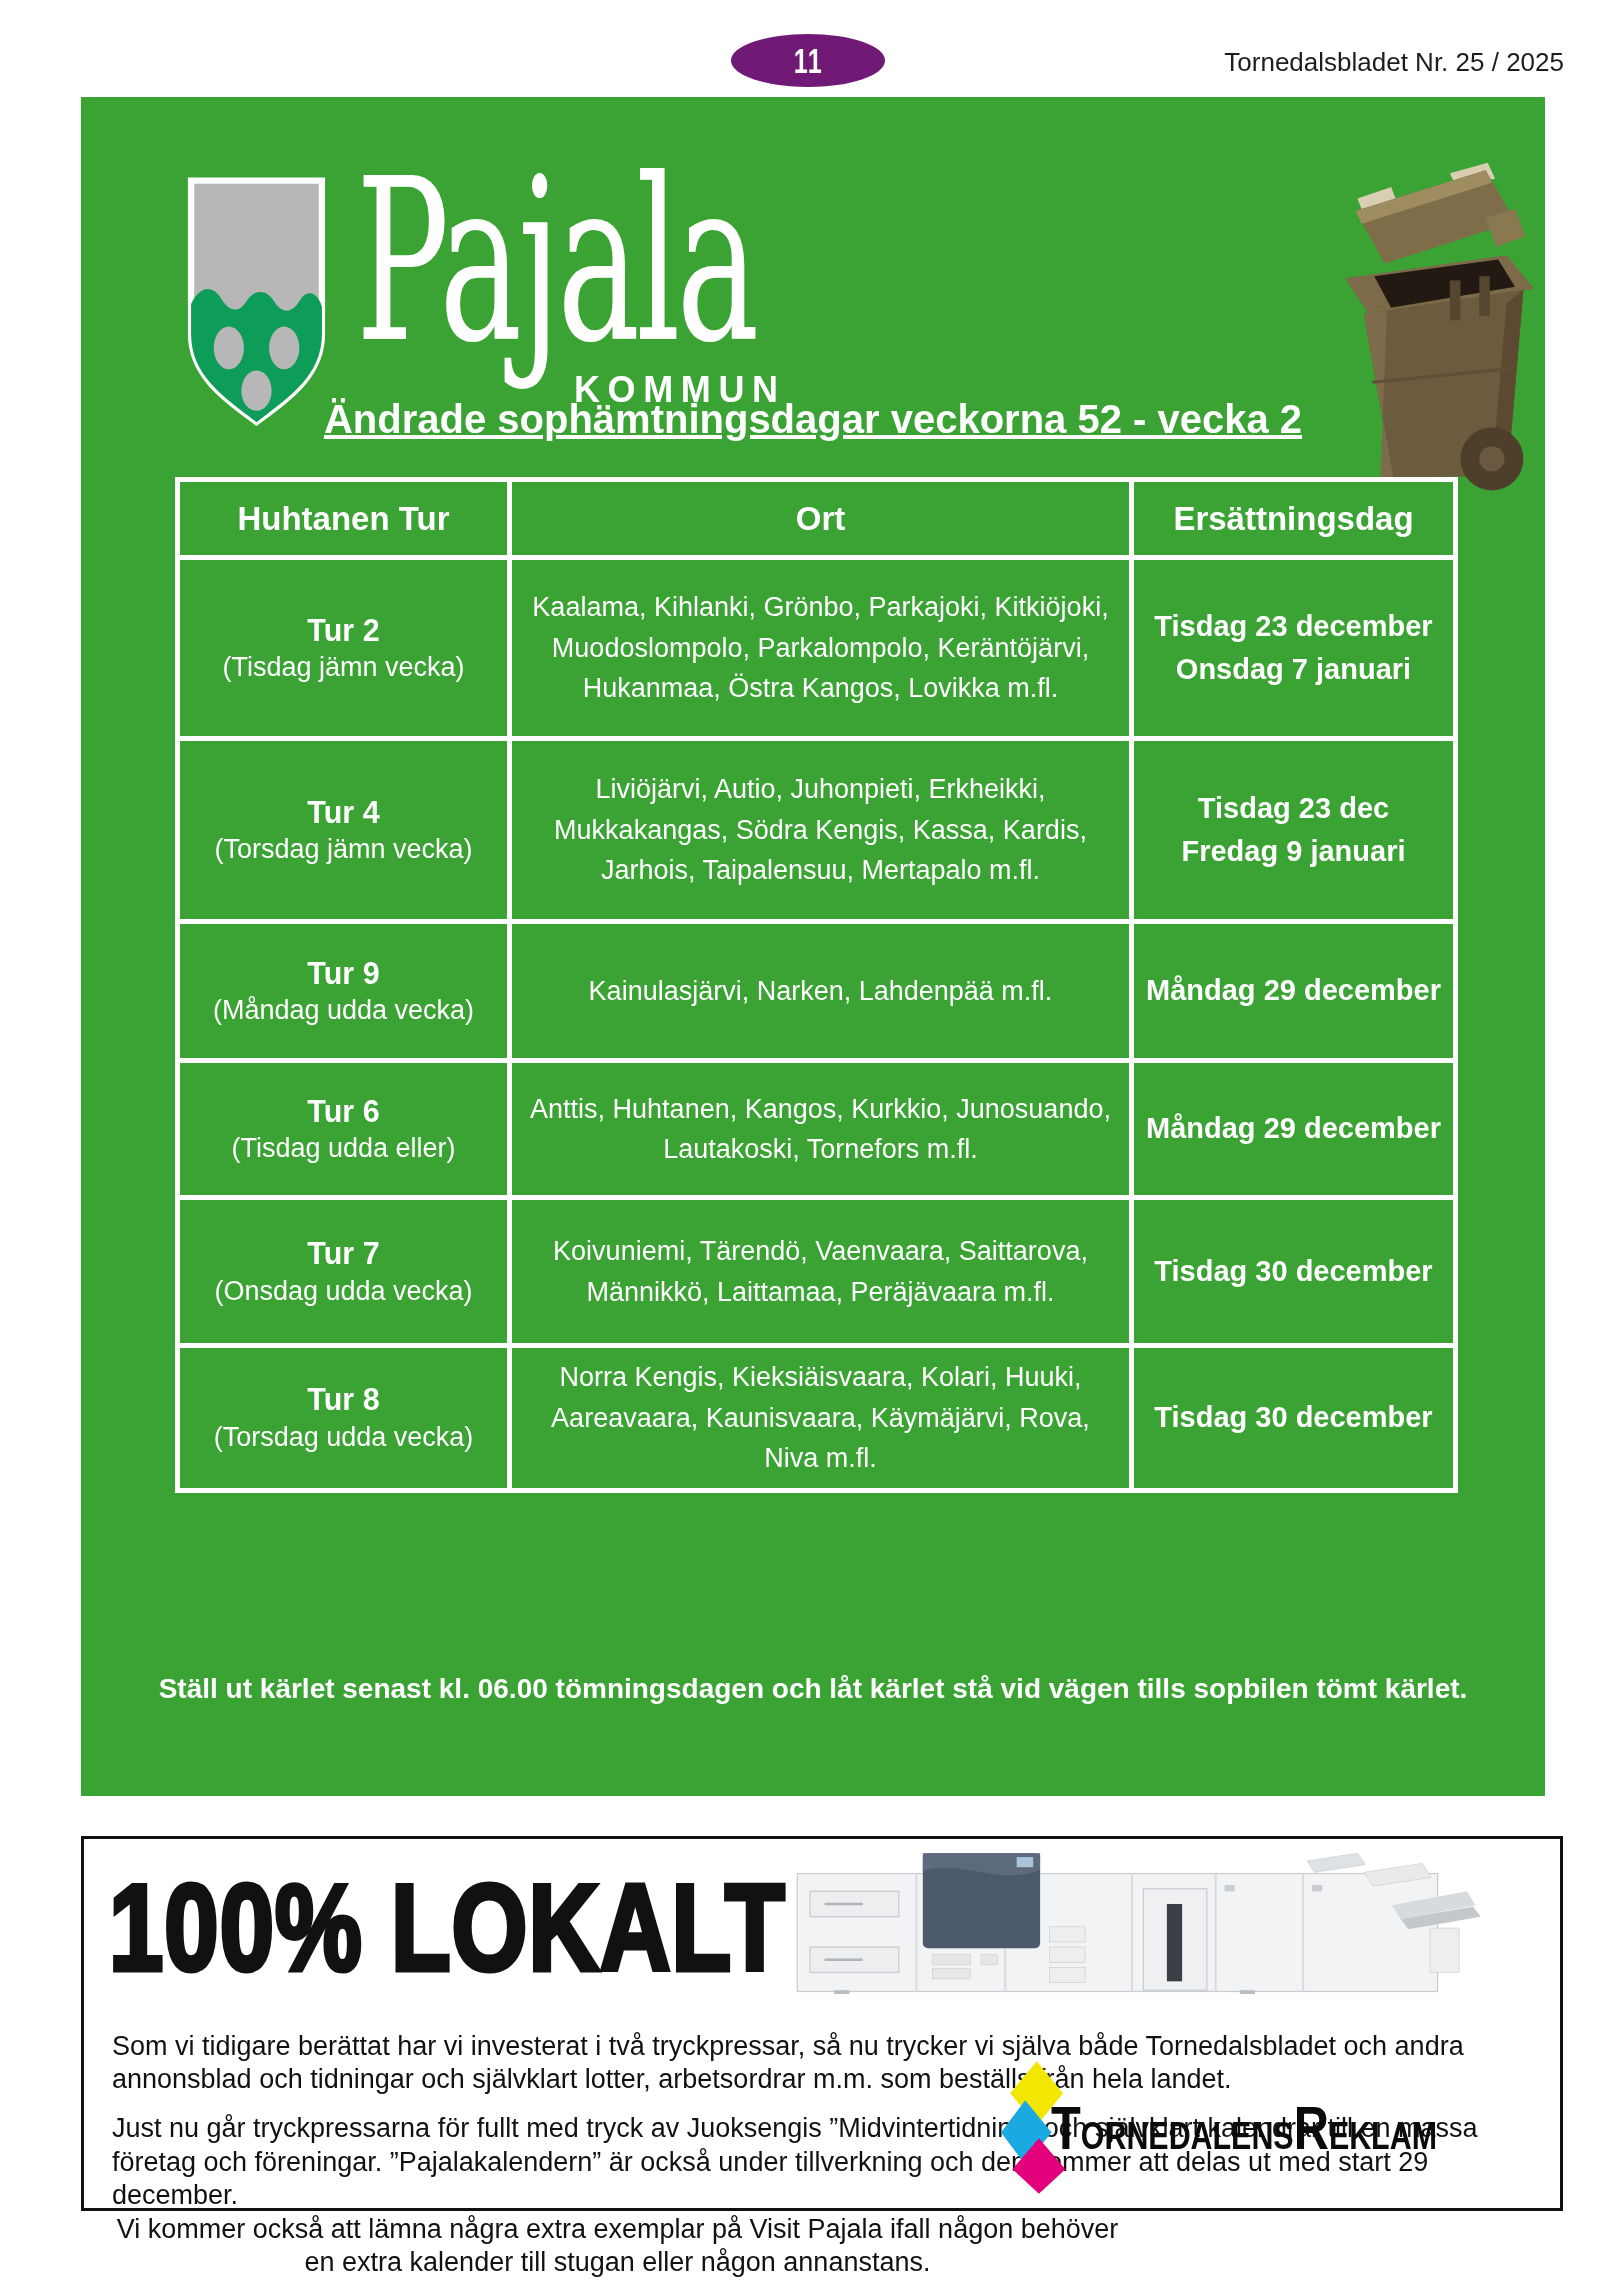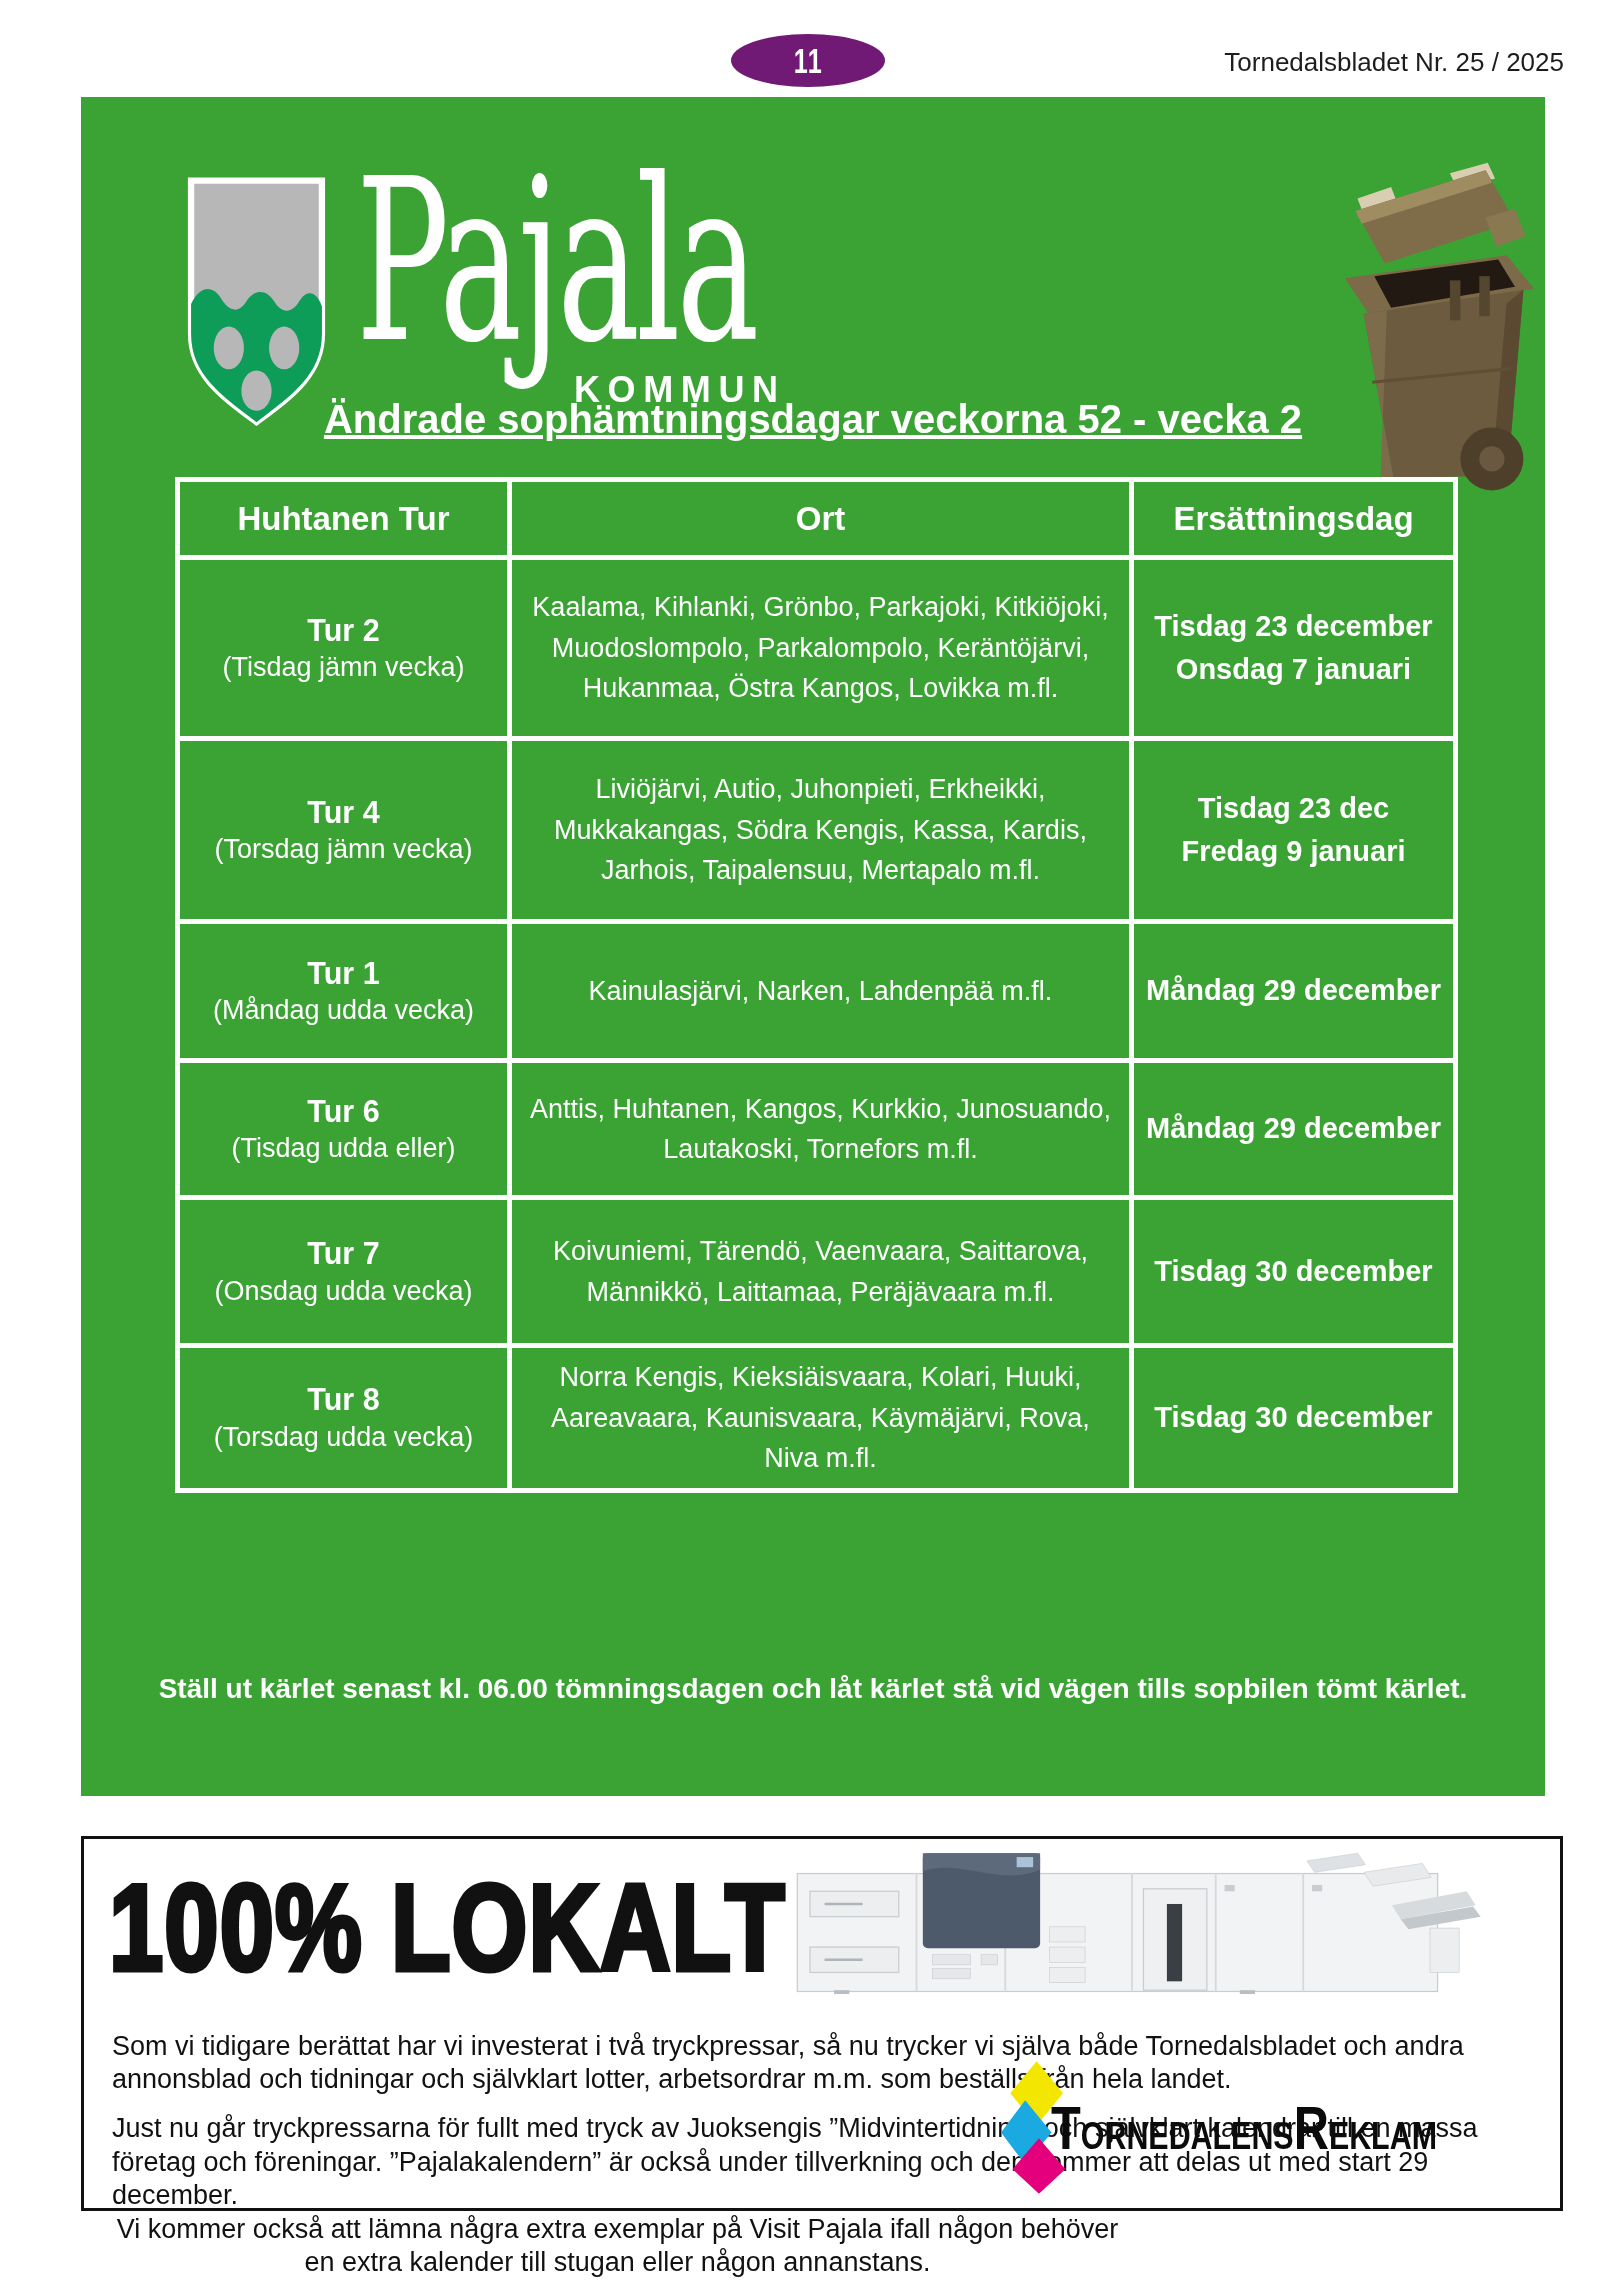--- a/index.html
+++ b/index.html
@@ -127,21 +127,21 @@
               <div class="sched">(Torsdag jämn vecka)</div>
             </td>
         <td class="c-ort">Liviöjärvi, Autio, Juhonpieti, Erkheikki, Mukkakangas, Södra Kengis, Kassa, Kardis, Jarhois, Taipalensuu, Mertapalo m.fl.</td>
         <td class="c-day">
               <div>Tisdag 23 dec</div>
               <div>Fredag 9 januari</div>
             </td>
       </tr>
       <tr class="r5">
         <td class="c-tur">
-              <div class="tur">Tur 1</div>
+              <div class="tur">Tur 9</div>
               <div class="sched">(Måndag udda vecka)</div>
             </td>
         <td class="c-ort">Kainulasjärvi, Narken, Lahdenpää m.fl.</td>
         <td class="c-day">
               <div>Måndag 29 december</div>
             </td>
       </tr>
       <tr class="r6">
         <td class="c-tur">
               <div class="tur">Tur 6</div>

